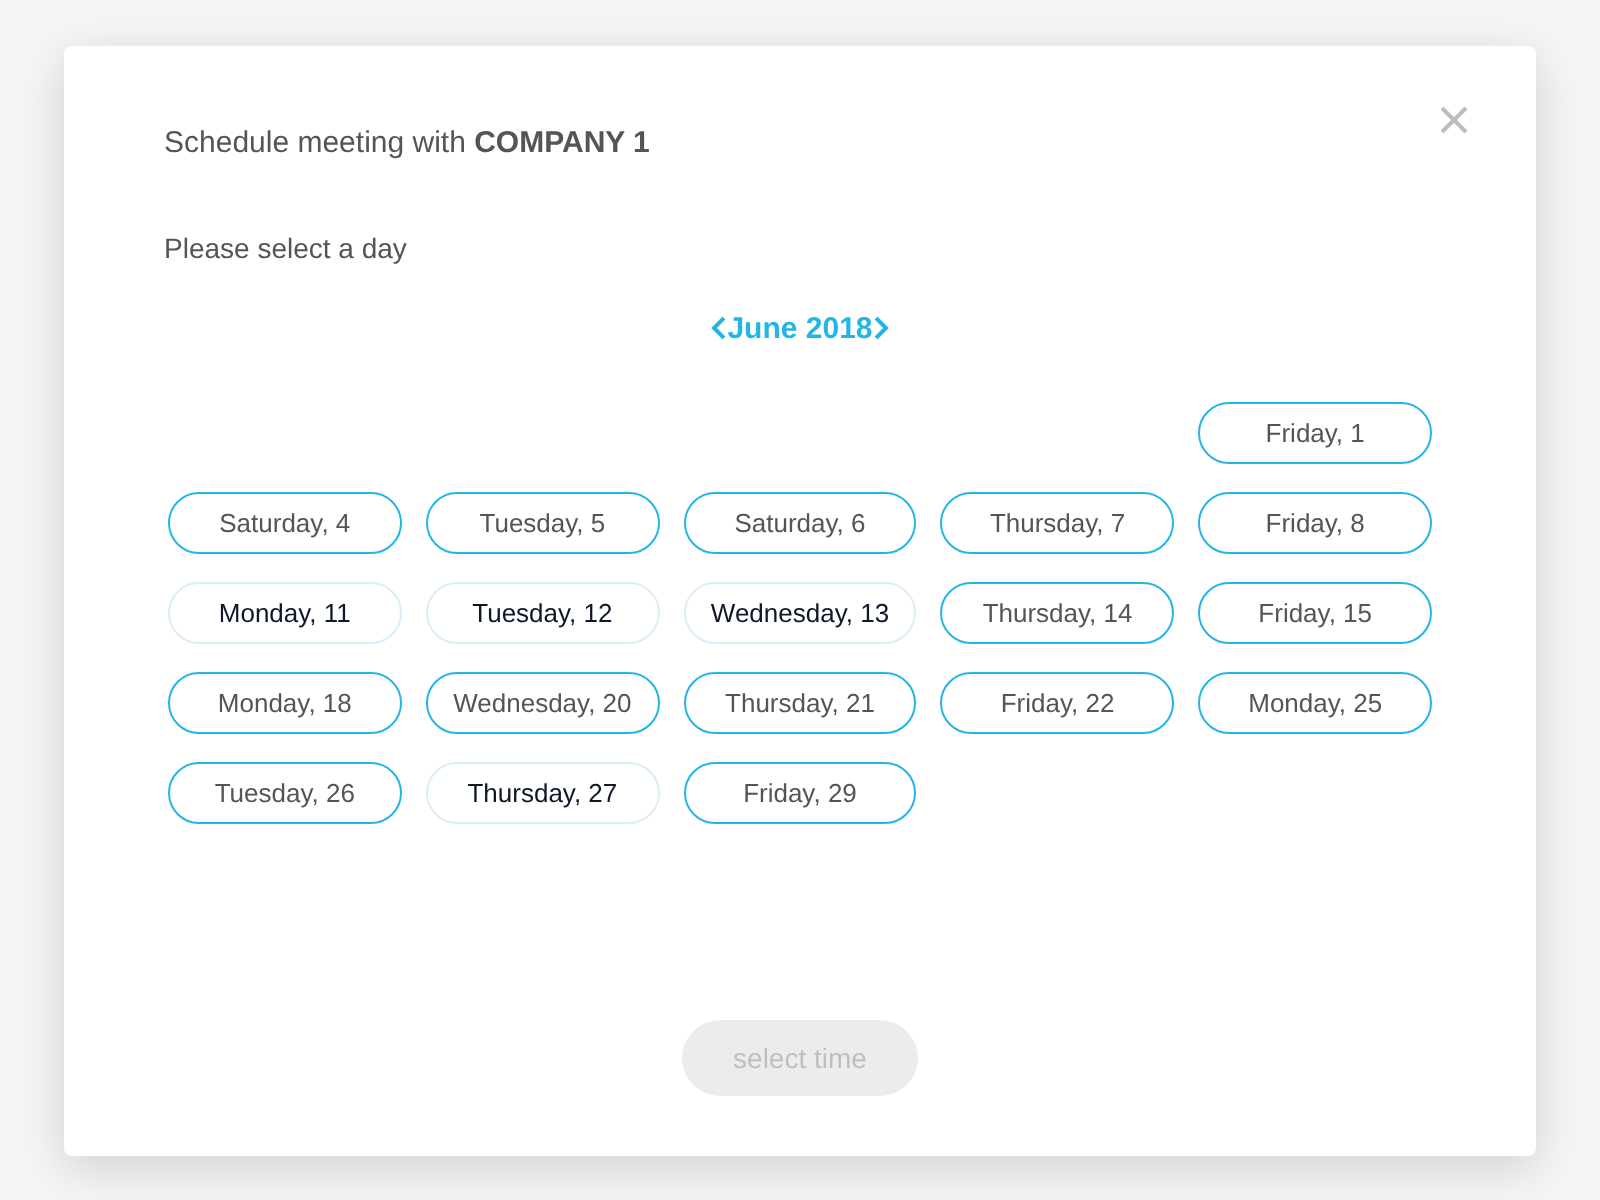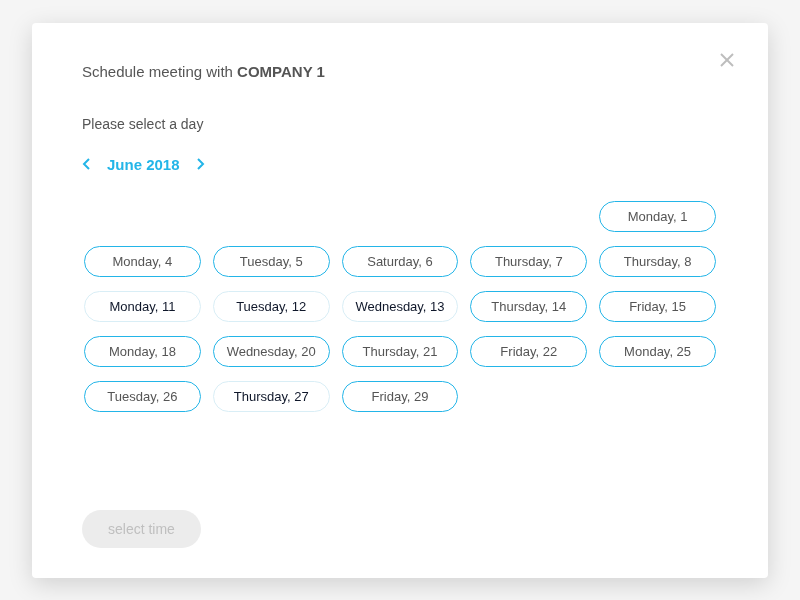--- a/index.html
+++ b/index.html
@@ -40,22 +40,21 @@
     }
     .title .company { font-weight: 700; }
     .subtitle {
       font-size: 14px;
       color: #555;
       margin-bottom: 24px;
     }
     .month-nav {
       display: flex;
       align-items: center;
-      justify-content: flex-start;
-      gap: 16px;
+      justify-content: center;
       margin-bottom: 28px;
     }
     .month-nav .arrow {
       color: #23b5e8;
       cursor: pointer;
       display: flex;
       align-items: center;
     }
     .month-label {
       color: #23b5e8;
@@ -84,21 +83,21 @@
       color: #0f172a;
       cursor: default;
     }
     .day.empty {
       border: none;
       cursor: default;
     }
     .actions {
       margin-top: auto;
       display: flex;
-      justify-content: flex-start;
+      justify-content: center;
       padding-top: 30px;
     }
     .select-time {
       background: #ececec;
       color: #bfbfbf;
       border: none;
       border-radius: 999px;
       padding: 11px 26px;
       font-size: 14px;
       cursor: default;
@@ -134,26 +133,26 @@
         <polyline points="2,2 7,7 2,12" fill="none" stroke="#23b5e8" stroke-width="2"></polyline>
       </svg>
     </span>
   </div>
 
   <div class="calendar" id="calendar-grid">
       <div class="day empty"></div>
       <div class="day empty"></div>
       <div class="day empty"></div>
       <div class="day empty"></div>
-      <div class="day">Monday, 1</div>
-      <div class="day">Monday, 4</div>
+      <div class="day">Friday, 1</div>
+      <div class="day">Saturday, 4</div>
       <div class="day">Tuesday,  5</div>
       <div class="day">Saturday, 6</div>
       <div class="day">Thursday, 7</div>
-      <div class="day">Thursday, 8</div>
+      <div class="day">Friday, 8</div>
       <div class="day disabled">Monday, 11</div>
       <div class="day disabled">Tuesday, 12</div>
       <div class="day disabled">Wednesday, 13</div>
       <div class="day">Thursday, 14</div>
       <div class="day">Friday, 15</div>
       <div class="day">Monday, 18</div>
       <div class="day">Wednesday, 20</div>
       <div class="day">Thursday, 21</div>
       <div class="day">Friday, 22</div>
       <div class="day">Monday, 25</div>

